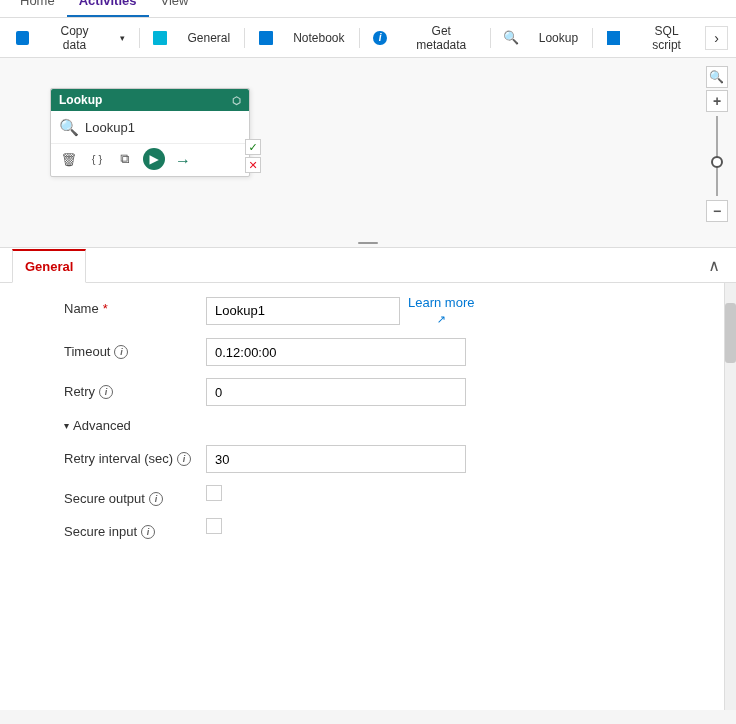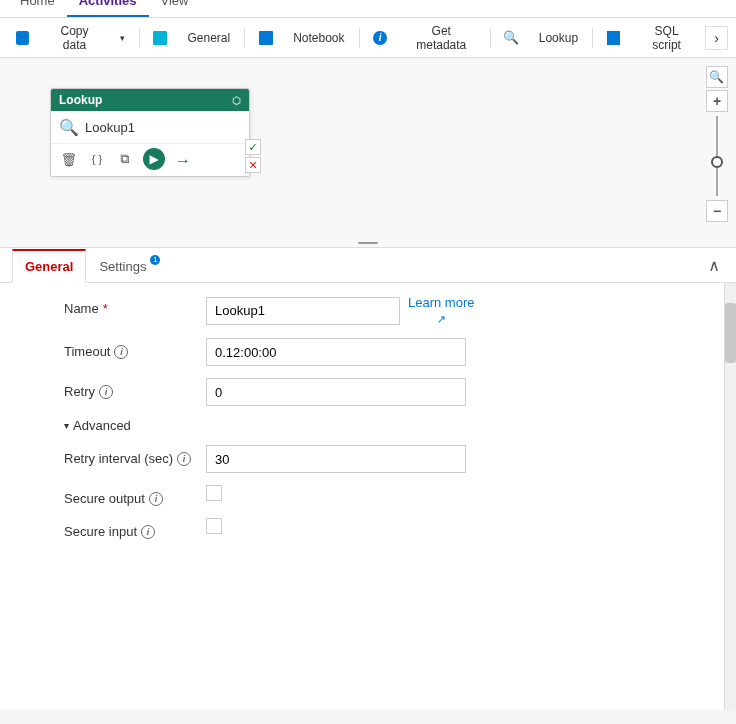--- a/index.html
+++ b/index.html
@@ -290,24 +290,20 @@
     <div class="collapse-line"></div>
   </div>
 </div>
 
 <div class="bottom-panel" style="display:flex;flex-direction:column;height:calc(724px - 32px - 40px - 190px);">
 
   <div class="panel-tabs">
     <div class="panel-tab active">
       <span>General</span>
     </div>
-    <div class="panel-tab" style="position:relative;">
-      <span>Settings</span>
-      <span class="panel-tab-badge" style="position:absolute;top:4px;right:-2px;width:10px;height:10px;border-radius:50%;background:#0078d4;font-size:8px;display:flex;align-items:center;justify-content:center;color:#fff;">1</span>
-    </div>
     <div class="panel-close">∧</div>
   </div>
 
   <div class="panel-with-scroll">
     <div class="panel-scrollable panel-content">
 
       <div class="form-row">
         <div class="form-label">
           <span>Name</span>
           <span class="required-star">*</span>

